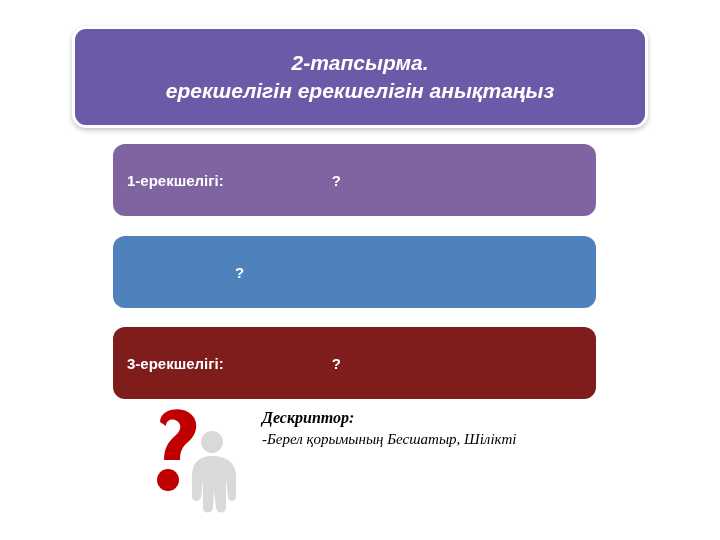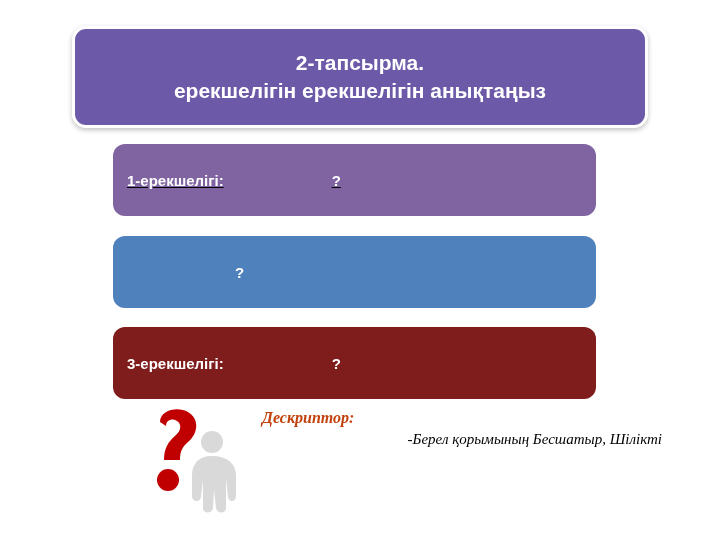--- a/index.html
+++ b/index.html
@@ -39,35 +39,36 @@
     align-items: center;
     justify-content: center;
   }
   .title-line {
     color: #ffffff;
     font-weight: bold;
     font-size: 21px;
     line-height: 28px;
     text-align: right;
     white-space: nowrap;
+    font-style: italic;
   }
 
   
   .bar {
     position: absolute;
     left: 113px;
     width: 483px;
     height: 72px;
     border-radius: 12px;
     box-sizing: border-box;
     display: flex;
     align-items: center;
     padding-left: 14px;
   }
-  .bar-1 { top: 144px; background: #8064a2; text-decoration: underline; }
+  .bar-1 { top: 144px; background: #8064a2; }
   .bar-2 { top: 236px; background: #4f81bd; }
   .bar-3 { top: 327px; background: #7f1d1d; }
 
   .bar-label {
     color: #ffffff;
     font-weight: bold;
     font-size: 15px;
     white-space: nowrap;
   }
   .bar-value {
@@ -82,31 +83,30 @@
     position: absolute;
     left: 262px;
     top: 408px;
     width: 400px;
   }
   .descriptor-title {
     font-family: "Liberation Serif", serif;
     font-weight: bold;
     font-style: italic;
     font-size: 16px;
-    color: #c2410c;
+    color: #000000;
     line-height: 20px;
   }
   .descriptor-body {
     font-family: "Liberation Serif", serif;
     font-style: italic;
     font-size: 15px;
     color: #000000;
     line-height: 20px;
     margin-top: 1px;
-    text-align: right;
   }
 
   
   .graphic {
     position: absolute;
     left: 140px;
     top: 404px;
     width: 110px;
     height: 110px;
   }

